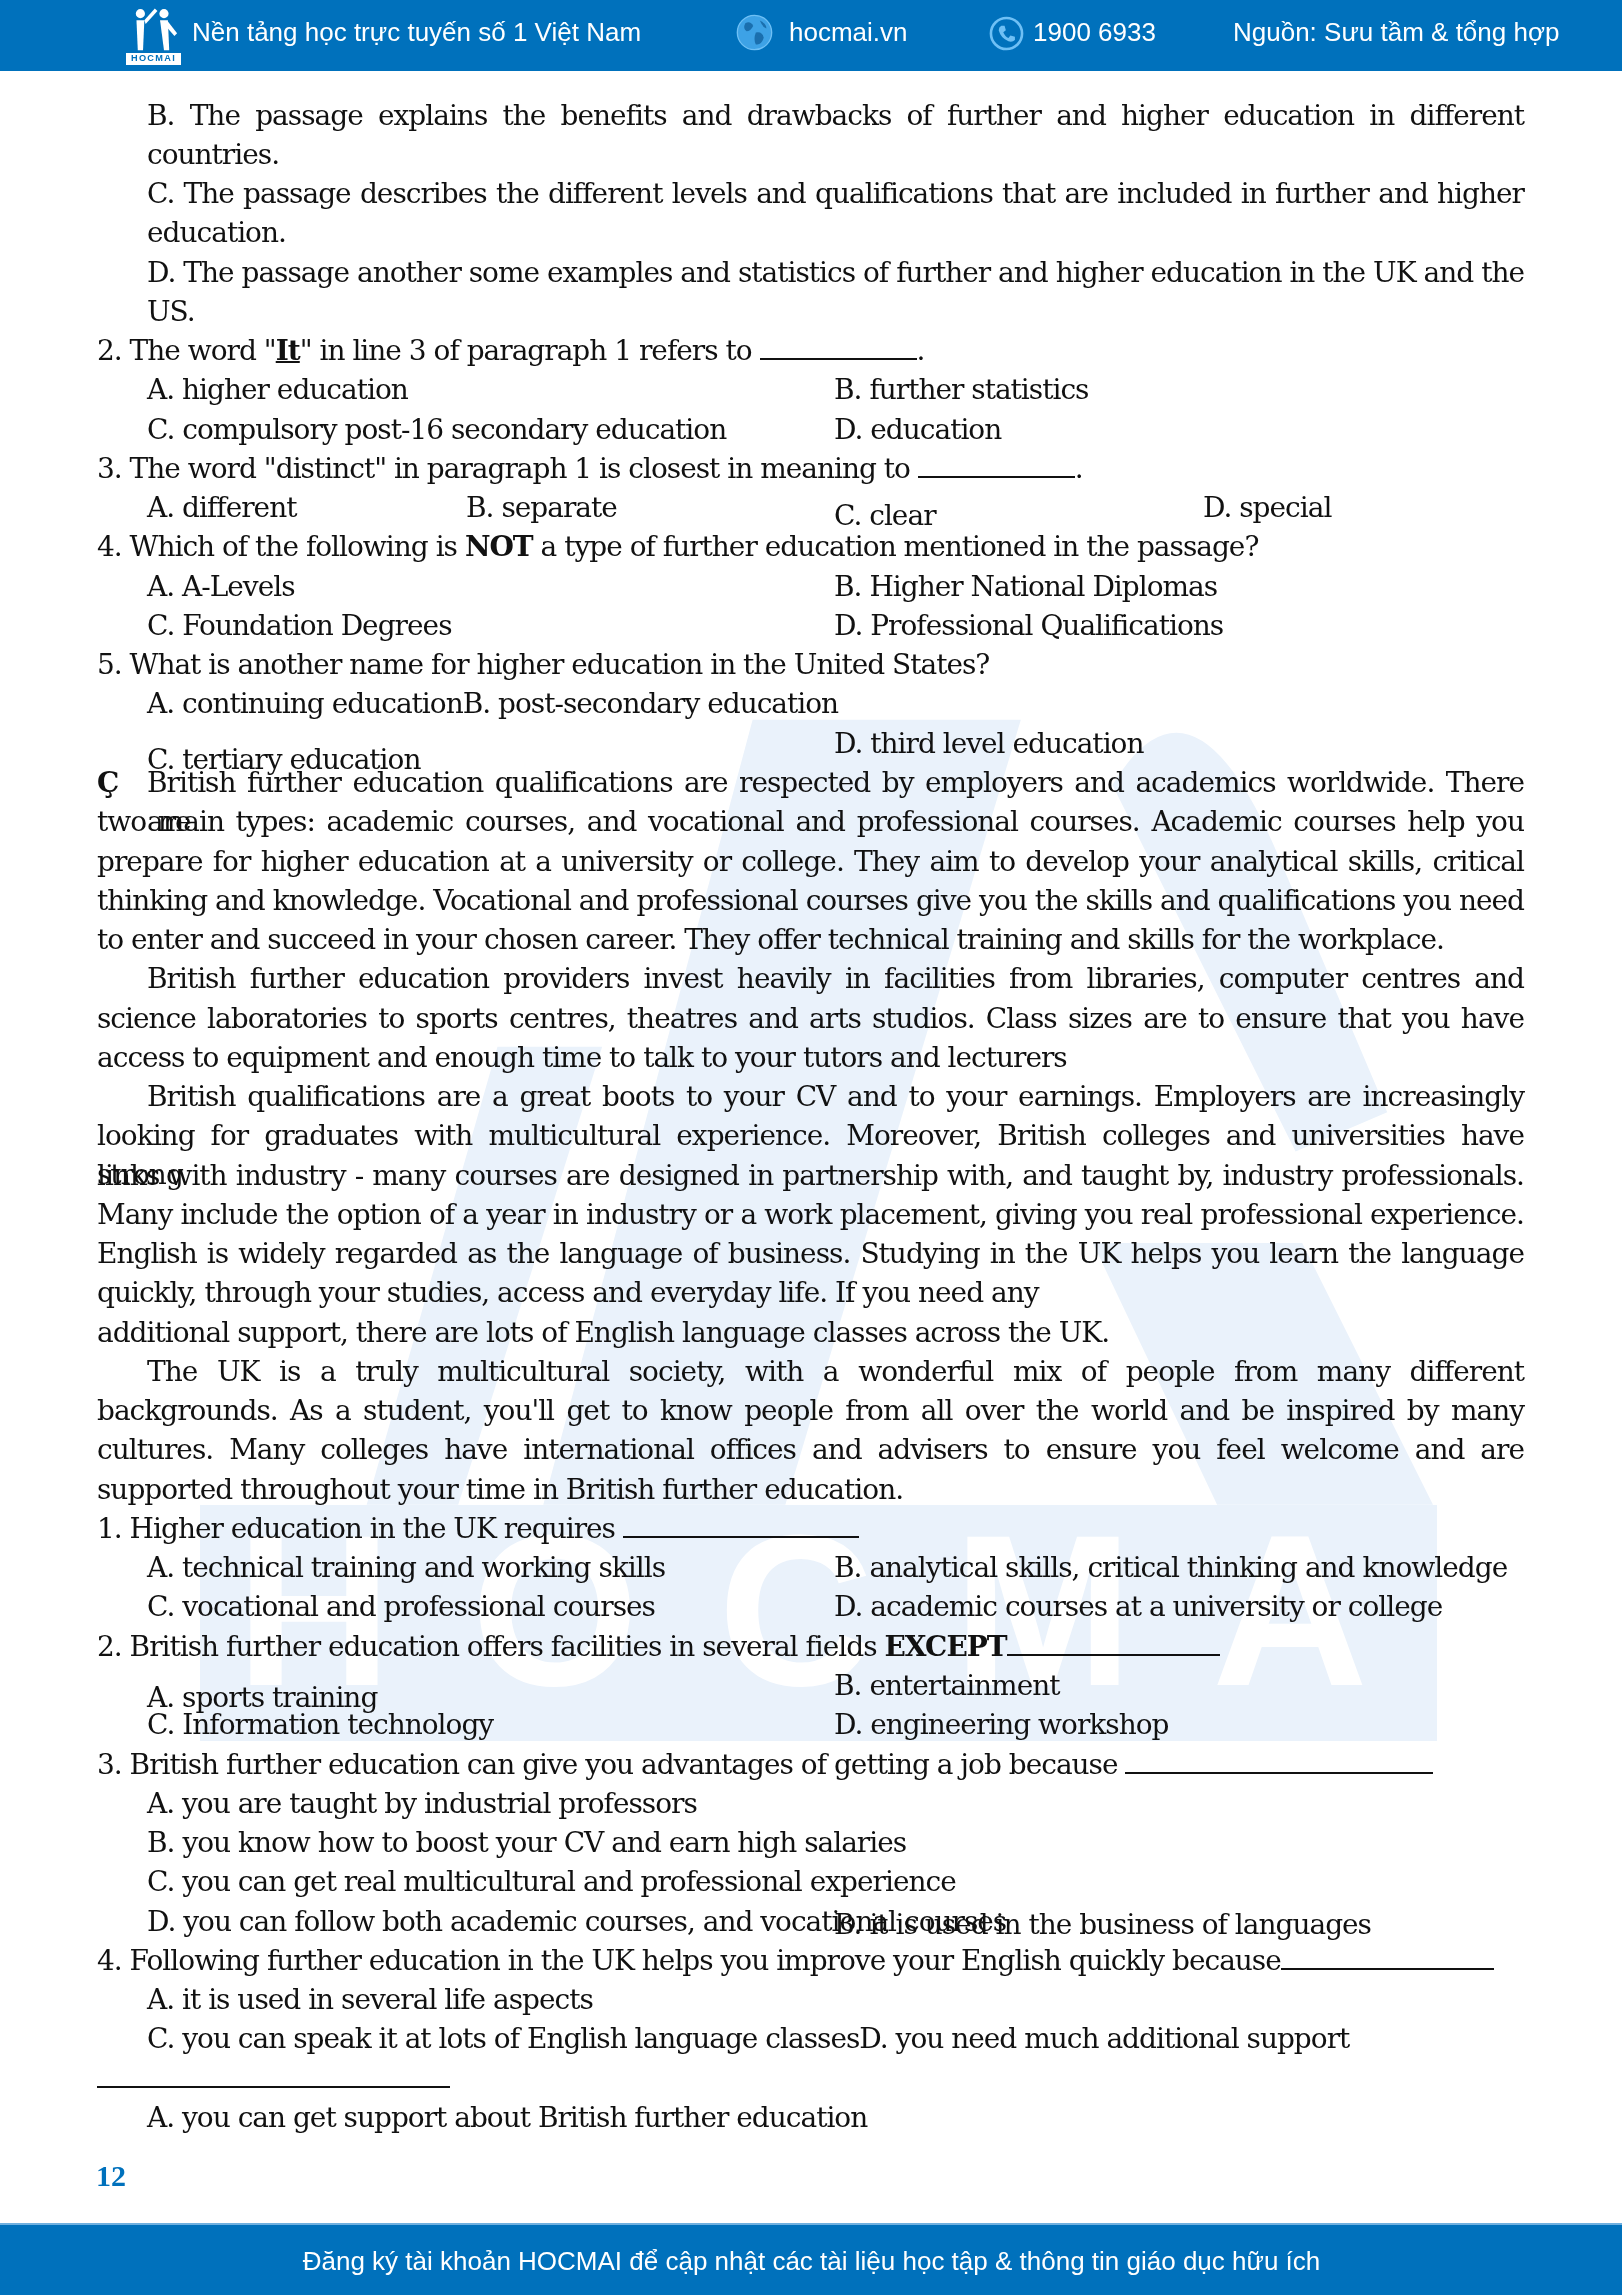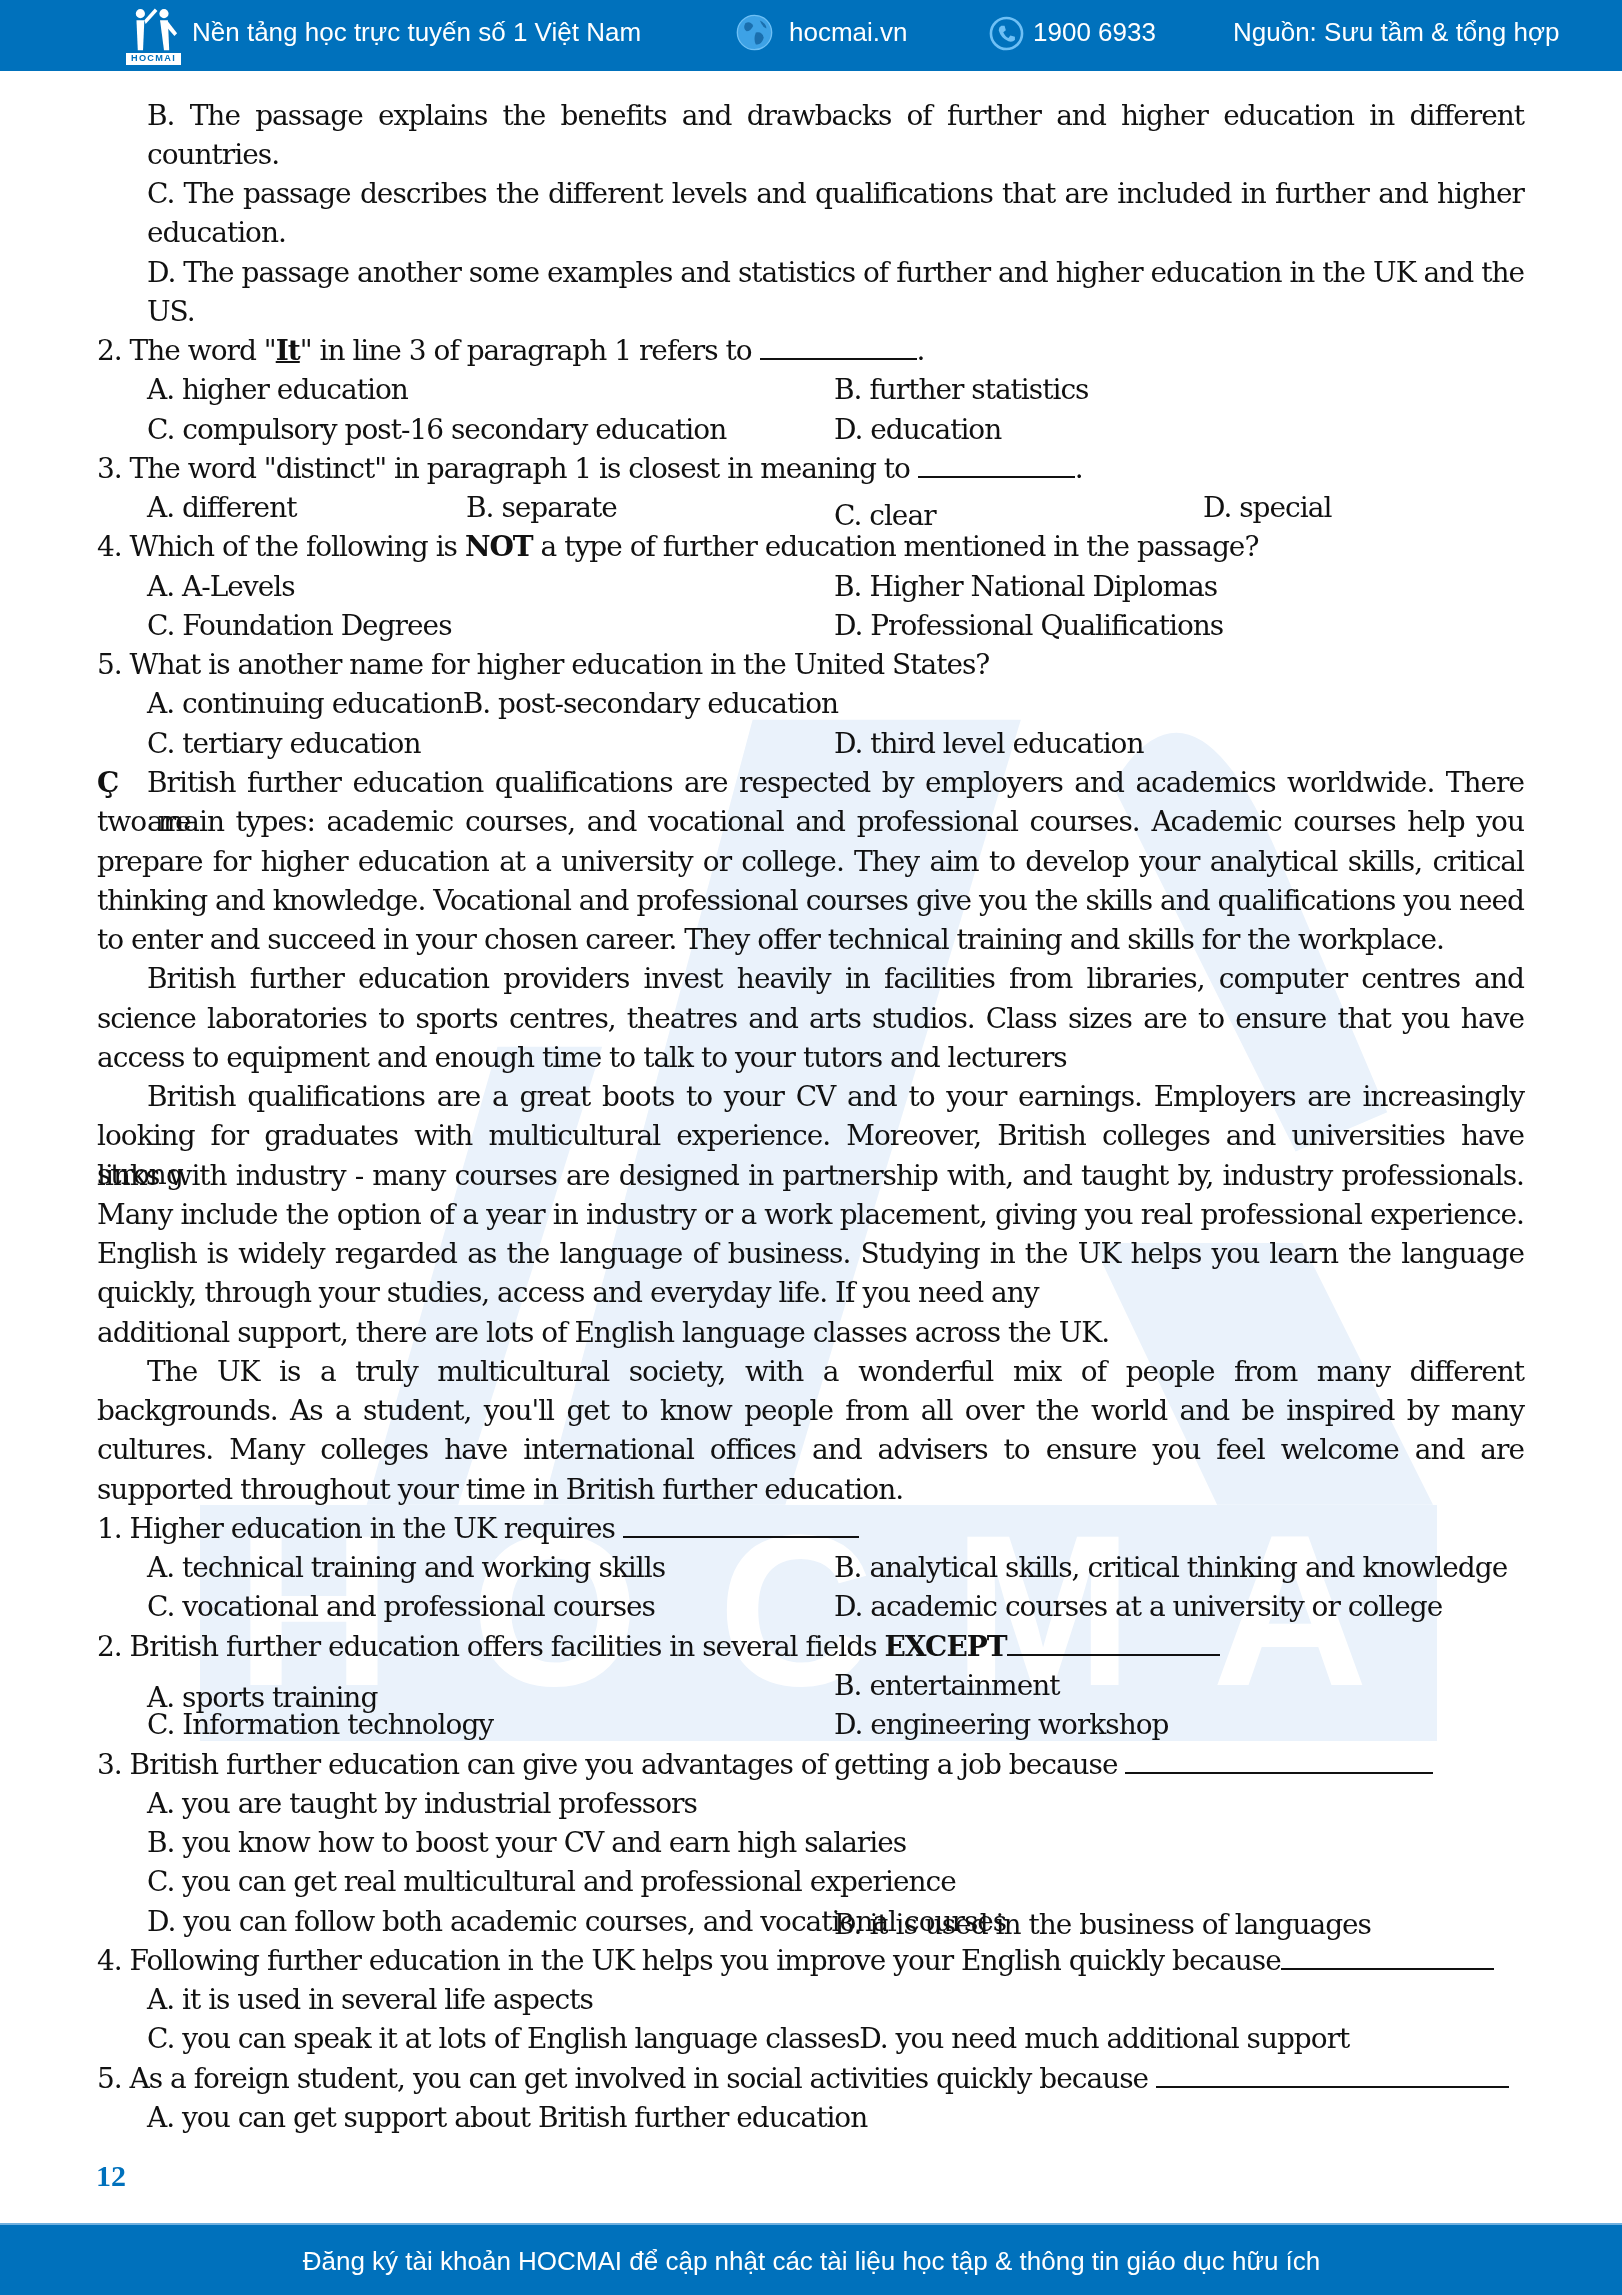--- a/index.html
+++ b/index.html
@@ -138,21 +138,21 @@
   <div class="line l0" style="top:527px;">
     <span>4. Which of the following is </span><b>NOT</b><span> a type of further education mentioned in the passage?</span>
   </div>
   <div class="line l1" style="top:567px;">A. A-Levels</div>
   <div class="line c2" style="top:567px;">B. Higher National Diplomas</div>
   <div class="line l1" style="top:606px;">C. Foundation Degrees</div>
   <div class="line c2" style="top:606px;">D. Professional Qualifications</div>
 
   <div class="line l0" style="top:645px;">5. What is another name for higher education in the United States?</div>
   <div class="line l1" style="top:684px;">A. continuing educationB. post-secondary education</div>
-  <div class="line l1" style="top:724px;">C. tertiary education</div>
+  <div class="line l1" style="top:740px;">C. tertiary education</div>
   <div class="line c2" style="top:724px;">D. third level education</div>
 
   <div class="line l0" style="top:763px;font-weight:bold;">Ç</div>
   <div class="line just" style="top:763px;left:147px;width:1377px;">British further education qualifications are respected by employers and academics worldwide. There are</div>
   <div class="line l0 just" style="top:802px;width:1427px;">two main types: academic courses, and vocational and professional courses. Academic courses help you</div>
   <div class="line l0 just" style="top:842px;width:1427px;">prepare for higher education at a university or college. They aim to develop your analytical skills, critical</div>
   <div class="line l0 just" style="top:881px;width:1427px;">thinking and knowledge. Vocational and professional courses give you the skills and qualifications you need</div>
   <div class="line l0" style="top:920px;">to enter and succeed in your chosen career. They offer technical training and skills for the workplace.</div>
 
   <div class="line just" style="top:959px;left:147px;width:1377px;">British further education providers invest heavily in facilities from libraries, computer centres and</div>
@@ -197,21 +197,21 @@
   <div class="line l1" style="top:1902px;">D. you can follow both academic courses, and vocational courses</div>
 
   <div class="line l0" style="top:1941px;">
     <span>4. Following further education in the UK helps you improve your English quickly because</span><span class="blank" style="width:213px"></span>
   </div>
   <div class="line l1" style="top:1980px;">A. it is used in several life aspects</div>
   <div class="line c2" style="top:1905px;">B. it is used in the business of languages</div>
   <div class="line l1" style="top:2019px;">C. you can speak it at lots of English language classesD. you need much additional support</div>
 
   <div class="line l0" style="top:2059px;">
-    <span>5. As a foreign student, you can get involved in social activities quickly because </span><span class="blank" style="width:353px"></span>
+    <span class="blank" style="width:353px"></span>
   </div>
   <div class="line l1" style="top:2098px;">A. you can get support about British further education</div>
 </div>
 
 <div class="page-num">12</div>
 
 <div class="footer">
   <span>Đăng ký tài khoản HOCMAI để cập nhật các tài liệu học tập &amp; thông tin giáo dục hữu ích</span>
 </div>
 

